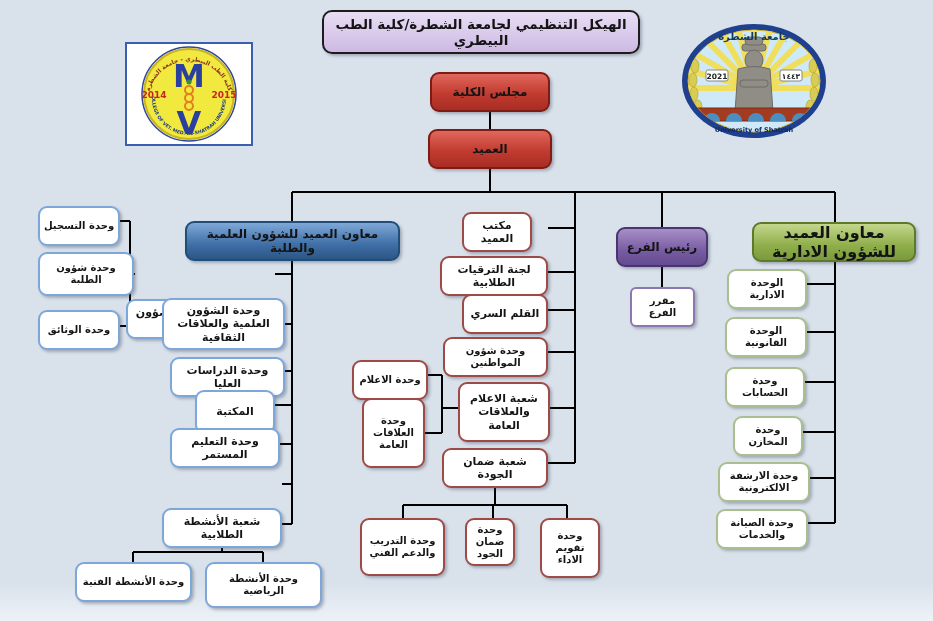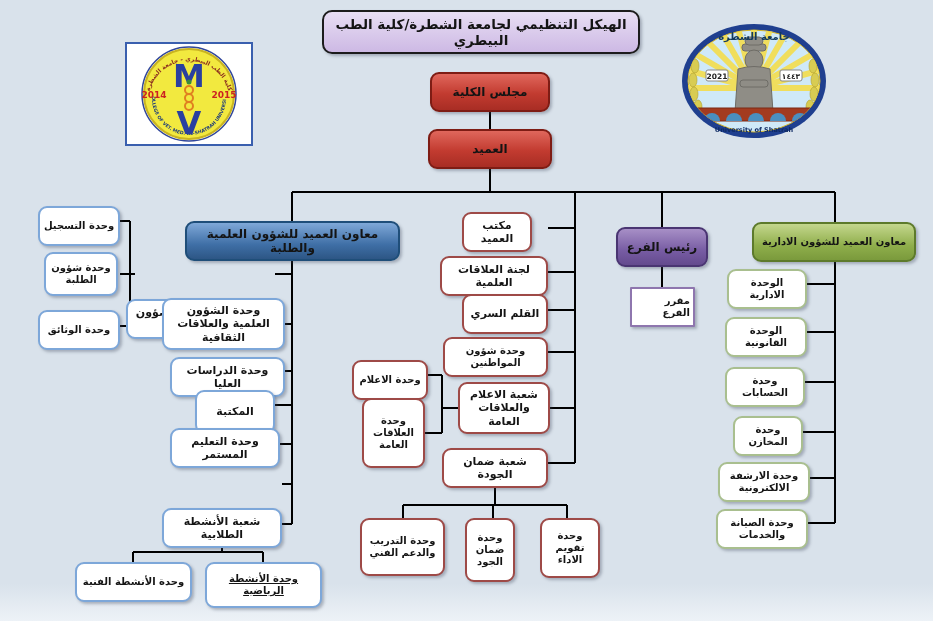--- a/index.html
+++ b/index.html
@@ -26,30 +26,30 @@
   .red-box{
     background:linear-gradient(180deg,#e0675c 0%,#c23b30 55%,#a82d24 100%);
     border:2px solid #7e1c14;font-size:12px;
   }
   .blue-hdr{
     background:linear-gradient(180deg,#7fa8d8 0%,#3f6fa6 60%,#2d5685 100%);
     border:2px solid #1f4e79;font-size:12px;
   }
   .green-hdr{
     background:linear-gradient(180deg,#c4d78d 0%,#8fae4b 60%,#7a9a3c 100%);
-    border:2px solid #5d7a2b;font-size:10px;
+    border:2px solid #5d7a2b;font-size:16px;
   }
   .purple-hdr{
     background:linear-gradient(180deg,#a78fc6 0%,#775ca3 60%,#644a8e 100%);
     border:2px solid #4a3572;font-size:12px;
   }
   .blue-out{border:2px solid #7da7d9;}
   .maroon-out{border:2px solid #9e4a47;}
   .green-out{border:2px solid #a9bf8f;}
-  .purple-out{border:2px solid #8e76ae;border-radius:1px;text-align:right;}
+  .purple-out{border:2px solid #8e76ae;border-radius:6px;}
   .fs10{font-size:10px;}
   .logo{position:absolute;z-index:2;}
 </style>
 </head>
 <body>
 
 <div id="canvas">
 
   <svg id="wires" width="933" height="621">
     <path fill="none" stroke="#000" stroke-width="2" d="
@@ -154,43 +154,43 @@
       <rect x="100" y="48" width="22" height="11" rx="2" fill="#ffffff" stroke="#888"></rect>
       <text x="111" y="56.5" font-size="7.5" font-weight="bold" fill="#222" text-anchor="middle">١٤٤٣</text>
       <text x="74" y="110" font-size="6.5" font-weight="bold" fill="#0e2a63" text-anchor="middle">University of Shatrah</text>
     </svg>
   </div>
 
   <div class="box red-box" style="left:430px;top:72px;width:120px;height:32px;">مجلس الكلية</div>
   <div class="box red-box" style="left:428px;top:129px;width:124px;height:33px;">العميد</div>
 
   <div class="box blue-out fs10" style="left:38px;top:206px;width:82px;height:30px;">وحدة التسجيل</div>
-  <div class="box blue-out fs10" style="left:38px;top:252px;width:74px;height:44px;margin-left:6px;">وحدة شؤون الطلبة</div>
+  <div class="box blue-out fs10" style="left:38px;top:252px;width:96px;height:44px;">وحدة شؤون الطلبة</div>
   <div class="box blue-out fs10" style="left:38px;top:310px;width:82px;height:32px;">وحدة الوثائق</div>
 
   <div class="box blue-hdr" style="left:185px;top:221px;width:215px;height:31px;">معاون العميد للشؤون العلمية والطلبة</div>
   <div class="box blue-out" style="left:126px;top:258px;width:142px;height:32px;margin-top:41px;">شعبة التسجيل وشؤون الطلبة</div>
   <div class="box blue-out" style="left:162px;top:298px;width:123px;height:52px;">وحدة الشؤون العلمية والعلاقات الثقافية</div>
   <div class="box blue-out" style="left:170px;top:357px;width:115px;height:29px;">وحدة الدراسات العليا</div>
   <div class="box blue-out" style="left:195px;top:390px;width:80px;height:44px;">المكتبة</div>
   <div class="box blue-out" style="left:170px;top:428px;width:110px;height:32px;">وحدة التعليم المستمر</div>
   <div class="box blue-out" style="left:162px;top:508px;width:120px;height:32px;">شعبة الأنشطة الطلابية</div>
   <div class="box blue-out fs10" style="left:75px;top:562px;width:117px;height:30px;">وحدة الأنشطة الفنية</div>
-  <div class="box blue-out fs10" style="left:205px;top:562px;width:117px;height:46px;text-decoration:underline;">وحدة الأنشطة الرياضية</div>
+  <div class="box blue-out fs10" style="left:205px;top:562px;width:117px;height:46px;">وحدة الأنشطة الرياضية</div>
 
   <div class="box maroon-out" style="left:462px;top:212px;width:70px;height:32px;">مكتب العميد</div>
-  <div class="box maroon-out" style="left:440px;top:256px;width:108px;height:32px;">لجنة العلاقات العلمية</div>
+  <div class="box maroon-out" style="left:440px;top:256px;width:108px;height:32px;">لجنة الترقيات الطلابية</div>
   <div class="box maroon-out" style="left:462px;top:294px;width:86px;height:32px;">القلم السري</div>
   <div class="box maroon-out fs10" style="left:443px;top:337px;width:105px;height:31px;">وحدة شؤون المواطنين</div>
-  <div class="box maroon-out" style="left:458px;top:382px;width:92px;height:52px;">شعبة الاعلام والعلاقات العامة</div>
+  <div class="box maroon-out" style="left:458px;top:382px;width:92px;height:60px;">شعبة الاعلام والعلاقات العامة</div>
   <div class="box maroon-out" style="left:442px;top:448px;width:106px;height:30px;">شعبة ضمان الجودة</div>
   <div class="box maroon-out fs10" style="left:352px;top:360px;width:76px;height:30px;">وحدة الاعلام</div>
   <div class="box maroon-out fs10" style="left:362px;top:398px;width:63px;height:70px;">وحدة العلاقات العامة</div>
   <div class="box maroon-out fs10" style="left:360px;top:518px;width:85px;height:58px;">وحدة التدريب والدعم الفني</div>
-  <div class="box maroon-out fs10" style="left:465px;top:518px;width:50px;height:64px;">وحدة ضمان الجود</div>
+  <div class="box maroon-out fs10" style="left:465px;top:518px;width:50px;height:48px;">وحدة ضمان الجود</div>
   <div class="box maroon-out fs10" style="left:540px;top:518px;width:60px;height:60px;">وحدة تقويم الاداء</div>
 
   <div class="box purple-hdr" style="left:616px;top:227px;width:92px;height:16px;">رئيس الفرع</div>
   <div class="box purple-out fs10" style="left:630px;top:287px;width:65px;height:26px;">مقرر الفرع</div>
 
   <div class="box green-hdr" style="left:752px;top:222px;width:164px;height:30px;">معاون العميد للشؤون الادارية</div>
   <div class="box green-out fs10" style="left:727px;top:269px;width:80px;height:31px;">الوحدة الادارية</div>
   <div class="box green-out fs10" style="left:725px;top:317px;width:82px;height:31px;">الوحدة القانونية</div>
   <div class="box green-out fs10" style="left:725px;top:367px;width:80px;height:31px;">وحدة الحسابات</div>
   <div class="box green-out fs10" style="left:733px;top:416px;width:70px;height:32px;">وحدة المخازن</div>

